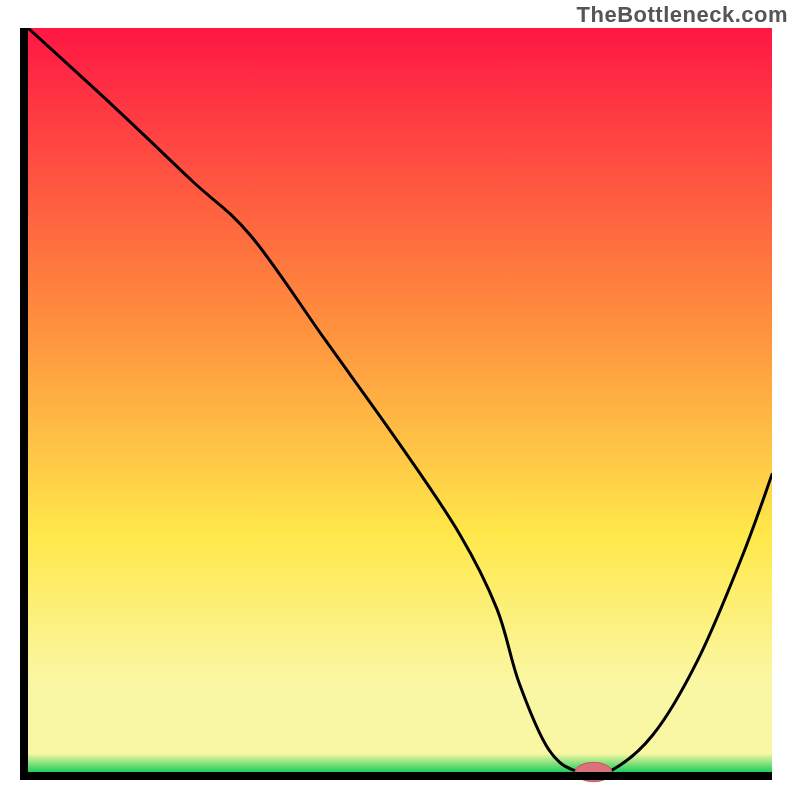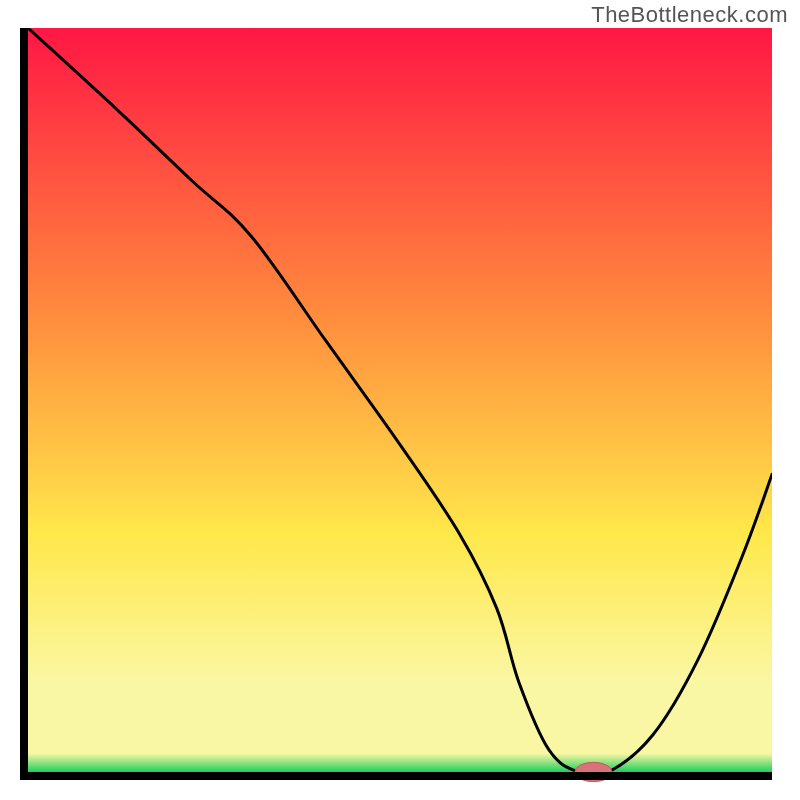--- a/index.html
+++ b/index.html
@@ -13,21 +13,21 @@
   .canvas {
     position: relative;
     width: 800px;
     height: 800px;
   }
   .attribution {
     position: absolute;
     top: 2px;
     right: 12px;
     font-size: 22px;
-    font-weight: 400;
+    font-weight: 700;
     color: #555555;
     letter-spacing: 0.5px;
   }
   svg {
     display: block;
   }
 </style>
 </head>
 <body>
 

